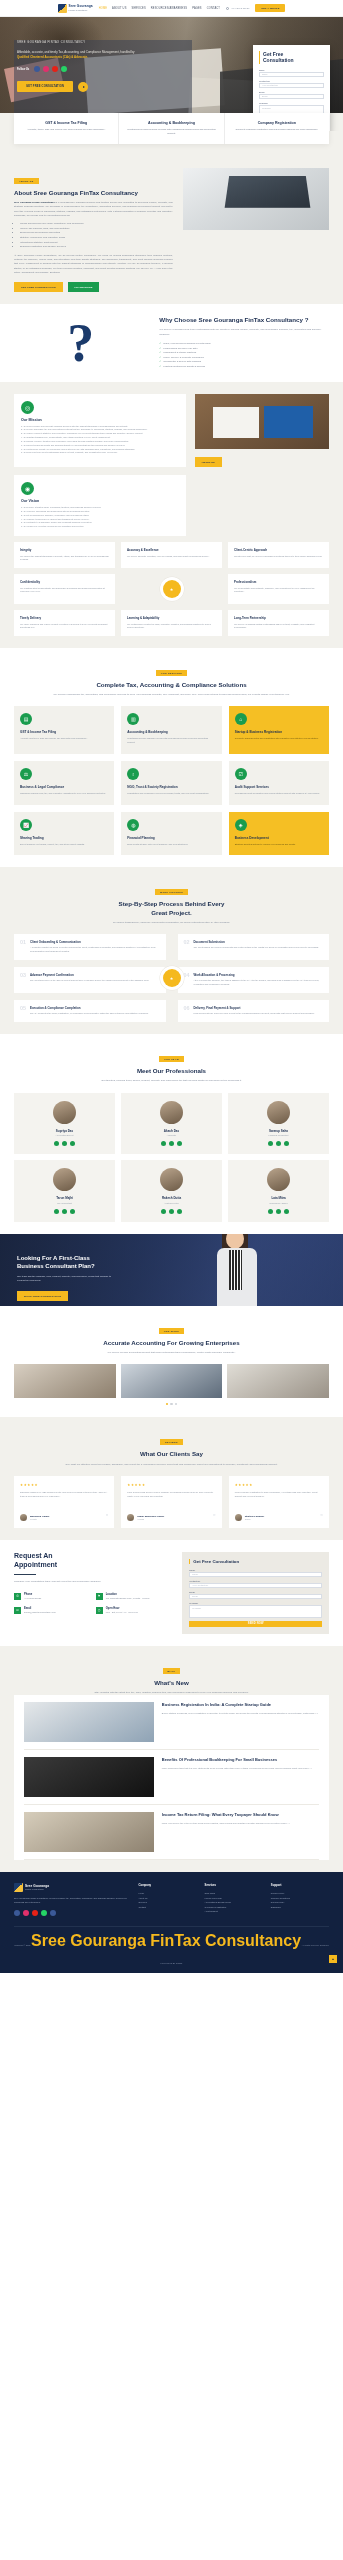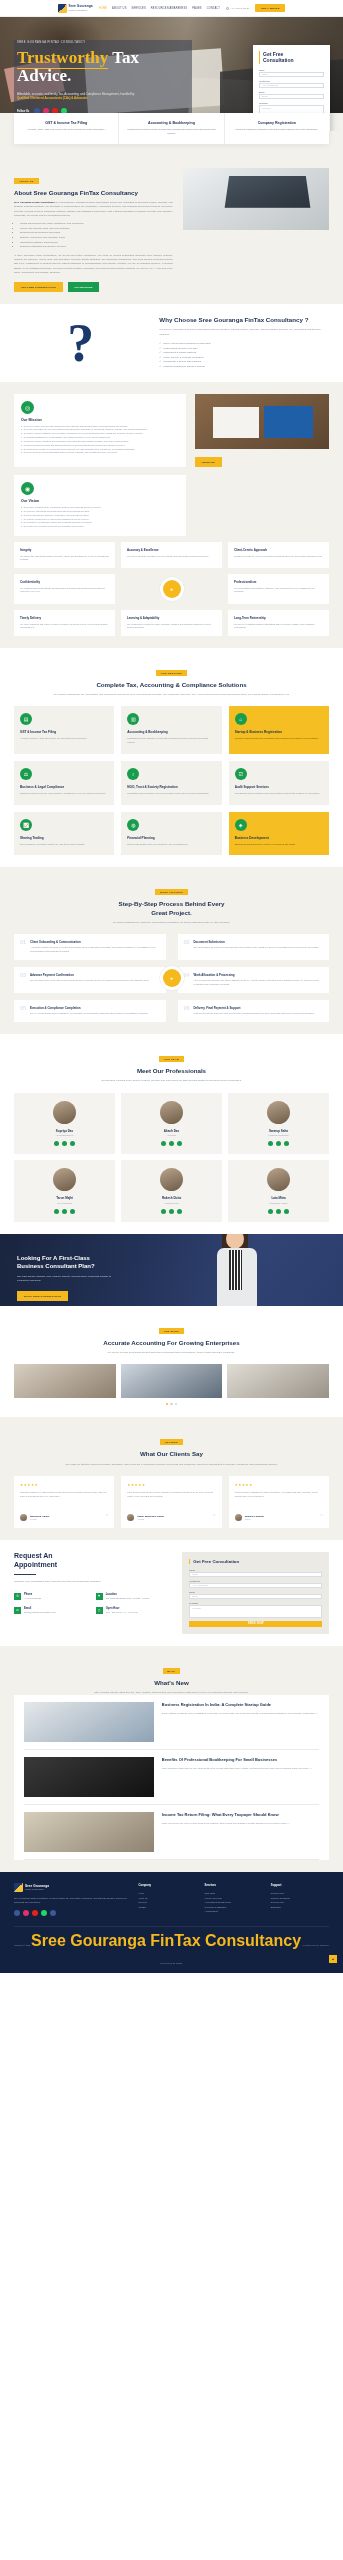--- a/index.html
+++ b/index.html
@@ -310,24 +310,20 @@
   </div>
 
   <div class="hero">
     <div class="hero-pink"></div>
     <div class="hero-paper"></div>
     <div class="hero-paper2"></div>
     <div class="hero-lap"></div>
     <div class="hero-overlay"></div>
     <div class="hero-inner">
       <div class="hero-eyebrow">SREE GOURANGA FINTAX CONSULTANCY</div>
-      <div class="hero-title">
-        <span class="hl">Trustworthy</span><span> Tax</span><br>
-        <span>Advice.</span>
-      </div>
       <div class="hero-sub">
         <span>Affordable, accurate, and timely Tax, Accounting, and Compliance Management, handled by </span><b>Qualified Chartered Accountants (CAs) &amp; Advocate.</b>
       </div>
       <div class="hero-follow">
         <span class="lbl">Follow Us</span>
         <span class="soc fb"></span>
         <span class="soc ig"></span>
         <span class="soc yt"></span>
         <span class="soc wa"></span>
       </div>

